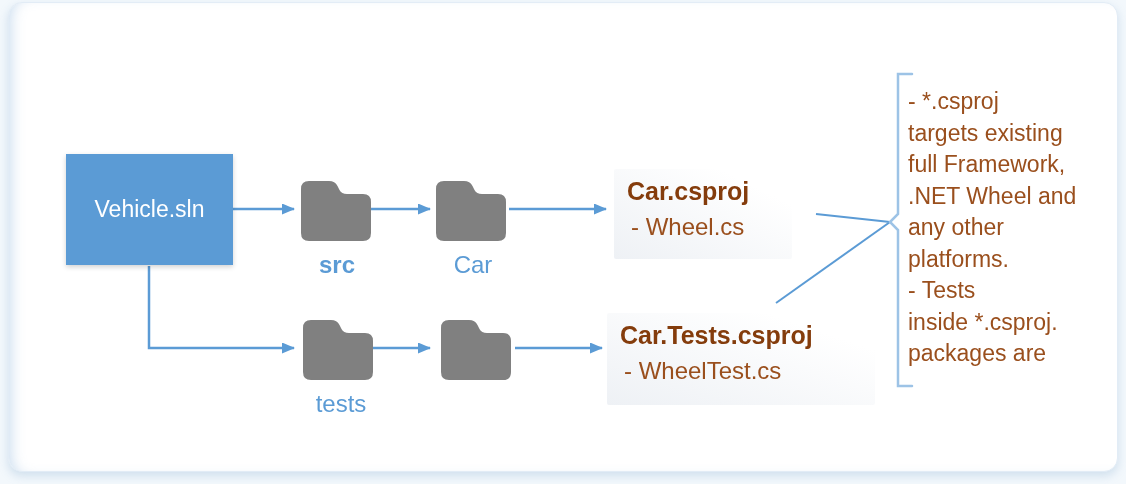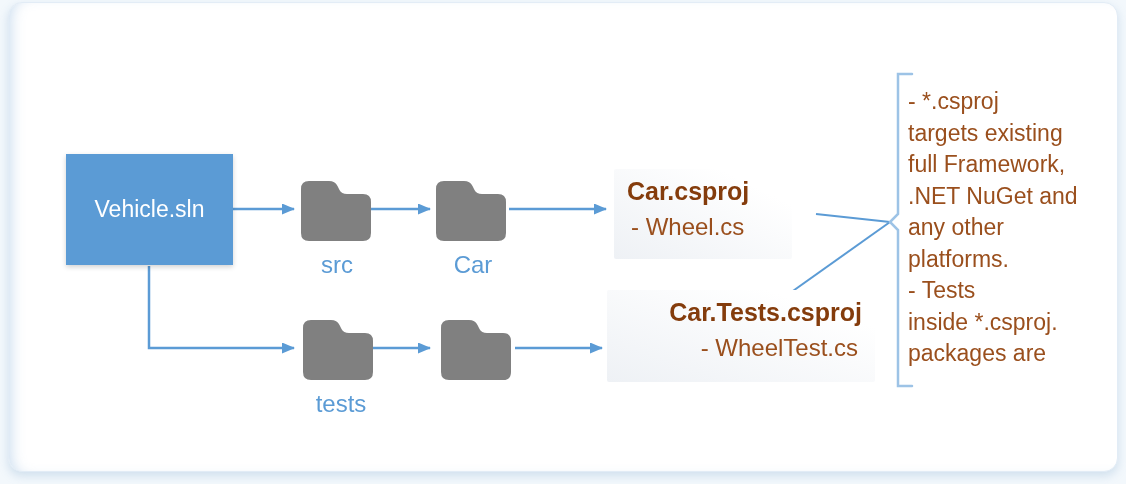--- a/index.html
+++ b/index.html
@@ -84,48 +84,48 @@
   <div class="folder" style="left:301px;top:177px;">
     <svg width="70" height="64" viewBox="0 0 70 64">
       <path class="folder-path" d="M0,12 Q0,4 8,4 L28,4 Q34,4 36.5,9 L38.5,13 Q40.5,17 46,17 L62,17 Q70,17 70,25 L70,56 Q70,64 62,64 L8,64 Q0,64 0,56 Z"></path>
     </svg>
   </div>
   <div class="folder" style="left:436px;top:177px;">
     <svg width="70" height="64" viewBox="0 0 70 64">
       <path class="folder-path" d="M0,12 Q0,4 8,4 L28,4 Q34,4 36.5,9 L38.5,13 Q40.5,17 46,17 L62,17 Q70,17 70,25 L70,56 Q70,64 62,64 L8,64 Q0,64 0,56 Z"></path>
     </svg>
   </div>
-  <div class="folder-label" style="left:337px;top:251px;">src</div>
+  <div class="folder-label" style="left:337px;top:251px;font-weight:bold;">src</div>
   <div class="folder-label" style="left:473px;top:251px;">Car</div>
 
   <div class="folder" style="left:303px;top:316px;">
     <svg width="70" height="64" viewBox="0 0 70 64">
       <path class="folder-path" d="M0,12 Q0,4 8,4 L28,4 Q34,4 36.5,9 L38.5,13 Q40.5,17 46,17 L62,17 Q70,17 70,25 L70,56 Q70,64 62,64 L8,64 Q0,64 0,56 Z"></path>
     </svg>
   </div>
   <div class="folder" style="left:441px;top:316px;">
     <svg width="70" height="64" viewBox="0 0 70 64">
       <path class="folder-path" d="M0,12 Q0,4 8,4 L28,4 Q34,4 36.5,9 L38.5,13 Q40.5,17 46,17 L62,17 Q70,17 70,25 L70,56 Q70,64 62,64 L8,64 Q0,64 0,56 Z"></path>
     </svg>
   </div>
   <div class="folder-label" style="left:341px;top:390px;">tests</div>
 
   <div class="proj-block" style="left:614px;top:169px;width:178px;height:90px;">
     <p class="proj-title">Car.csproj</p>
     <p class="proj-item">- Wheel.cs</p>
   </div>
-  <div class="proj-block" style="left:607px;top:290px;width:268px;height:92px;text-align:right;">
+  <div class="proj-block" style="left:607px;top:313px;width:268px;height:92px;">
     <p class="proj-title">Car.Tests.csproj</p>
     <p class="proj-item">- WheelTest.cs</p>
   </div>
 
   <div class="note">
     <div class="note-line">- *.csproj</div>
     <div class="note-line">targets existing</div>
     <div class="note-line">full Framework,</div>
-    <div class="note-line">.NET NuGet and</div>
+    <div class="note-line">.NET Wheel and</div>
     <div class="note-line">any other</div>
     <div class="note-line">platforms.</div>
     <div class="note-line">- Tests</div>
     <div class="note-line">inside *.csproj.</div>
     <div class="note-line">packages are</div>
   </div>
 </div>
 
 </body></html>

